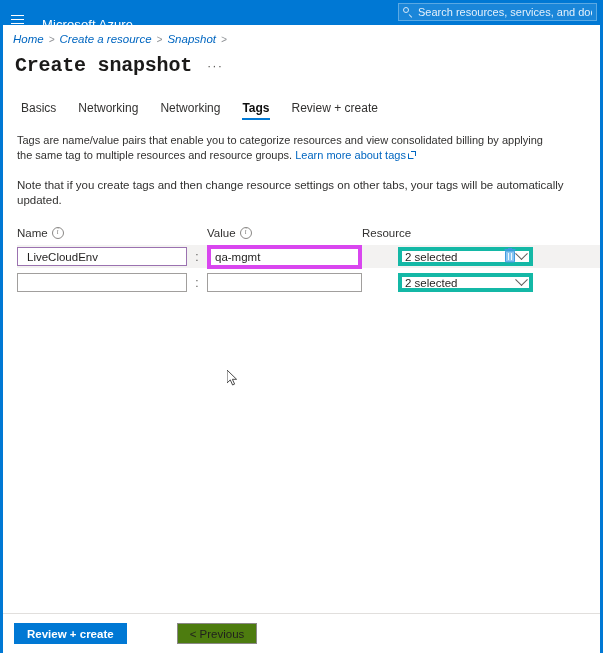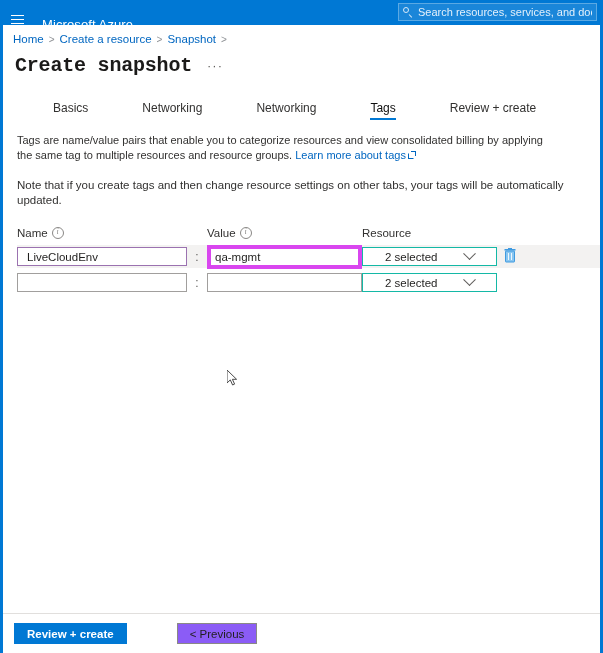--- a/index.html
+++ b/index.html
@@ -125,20 +125,21 @@
   }
 
   
   .breadcrumb {
     padding: 8px 0 6px 10px;
     font-size: 11.5px;
     display: flex;
     align-items: center;
     gap: 5px;
     white-space: nowrap;
+    font-style: italic;
   }
   .breadcrumb a {
     color: #0066c0;
     text-decoration: none;
     cursor: pointer;
   }
   .bc-sep {
     color: #8f9296;
     font-size: 10px;
   }
@@ -174,25 +175,24 @@
     padding: 24px 0 0 14px;
     border-bottom: none;
   }
   .tab {
     font-size: 12px;
     color: #323130;
     padding: 0 11px 5px 11px;
     cursor: pointer;
     position: relative;
     white-space: nowrap;
-    margin-left: 32px;
   }
   .tab:first-child { padding-left: 4px; }
   .tab.selected {
-    font-weight: normal;
+    font-weight: bold;
     color: #0f0f0f;
   }
   .tab.selected::after {
     content: "";
     position: absolute;
     left: 11px;
     right: 11px;
     bottom: 0;
     height: 2px;
     background: #0078d4;
@@ -320,29 +320,30 @@
   }
   .tt-input.focused {
     border: 4px solid #d946ef;
     padding: 8px 4px;
   }
 
   .tt-select {
     width: 100%;
     height: 19px;
     box-sizing: border-box;
-    border: 1px solid #14b8a6;
+    border: 4px solid #14b8a6;
     background: #ffffff;
     display: flex;
     align-items: center;
     justify-content: space-between;
-    padding: 0 22px;
+    padding: 0 3px;
     font-size: 11.5px;
     color: #201f1e;
     cursor: pointer;
+    margin-left: 36px;
   }
   .chev {
     width: 8px;
     height: 8px;
     border-right: 1px solid #605e5c;
     border-bottom: 1px solid #605e5c;
     transform: rotate(45deg) translate(-2px,-2px);
     flex: 0 0 8px;
   }
 
@@ -376,21 +377,21 @@
     gap: 9px;
     background: #ffffff;
   }
   .btn {
     height: 21px;
     min-width: 78px;
     box-sizing: border-box;
     font-family: "Liberation Sans", sans-serif;
     font-size: 11.5px;
     border: 1px solid #8a8886;
-    background: #8b5cf6;
+    background: #4d7c0f;
     color: #201f1e;
     cursor: pointer;
     padding: 0 12px;
     white-space: nowrap;
     display: inline-flex;
     align-items: center;
     justify-content: center;
   }
   .btn.primary {
     background: #0078d4;

